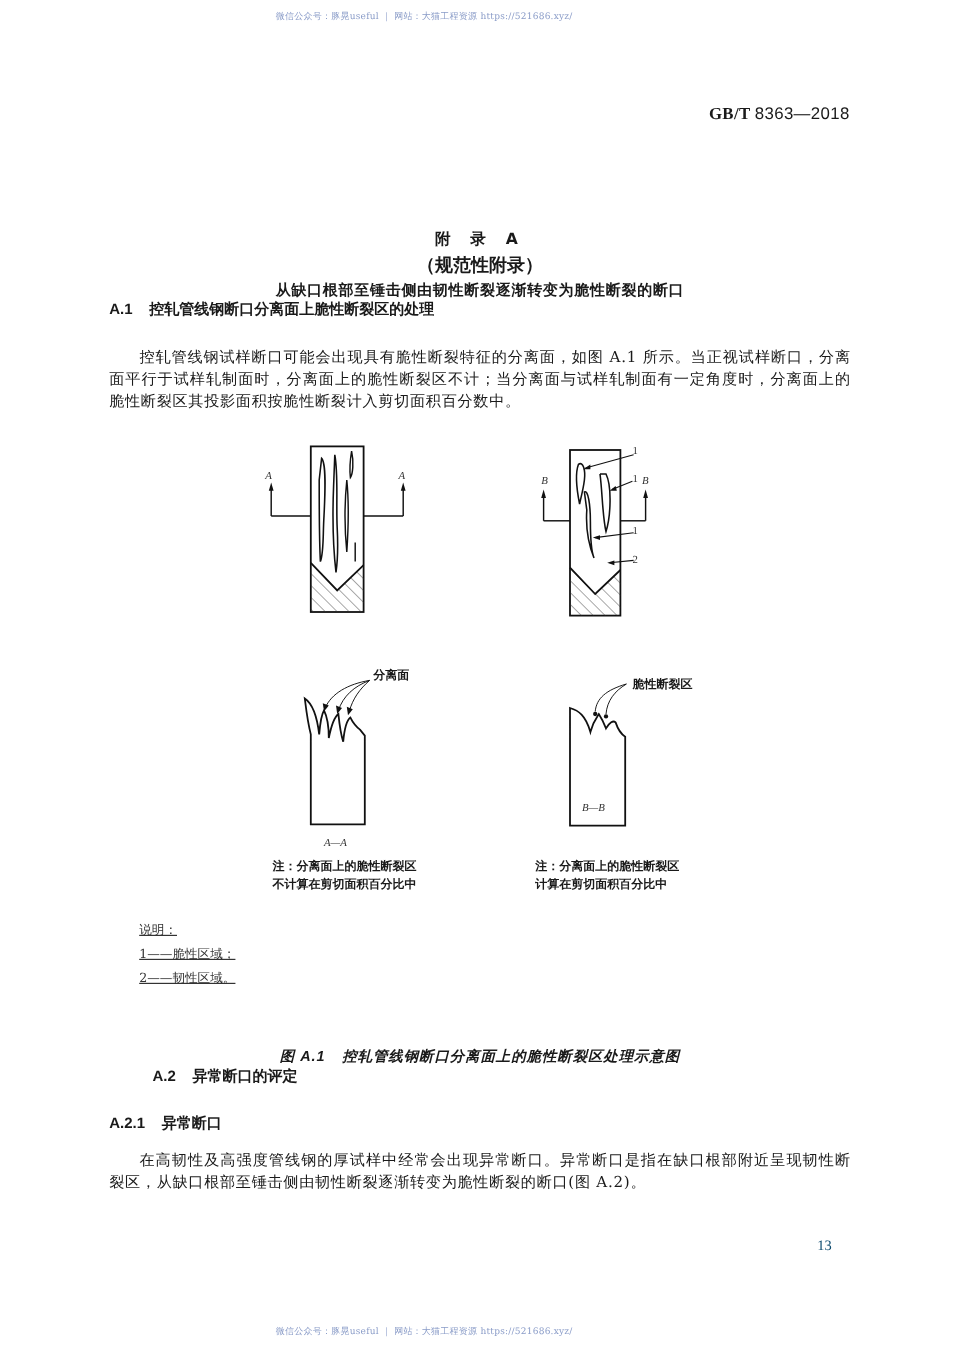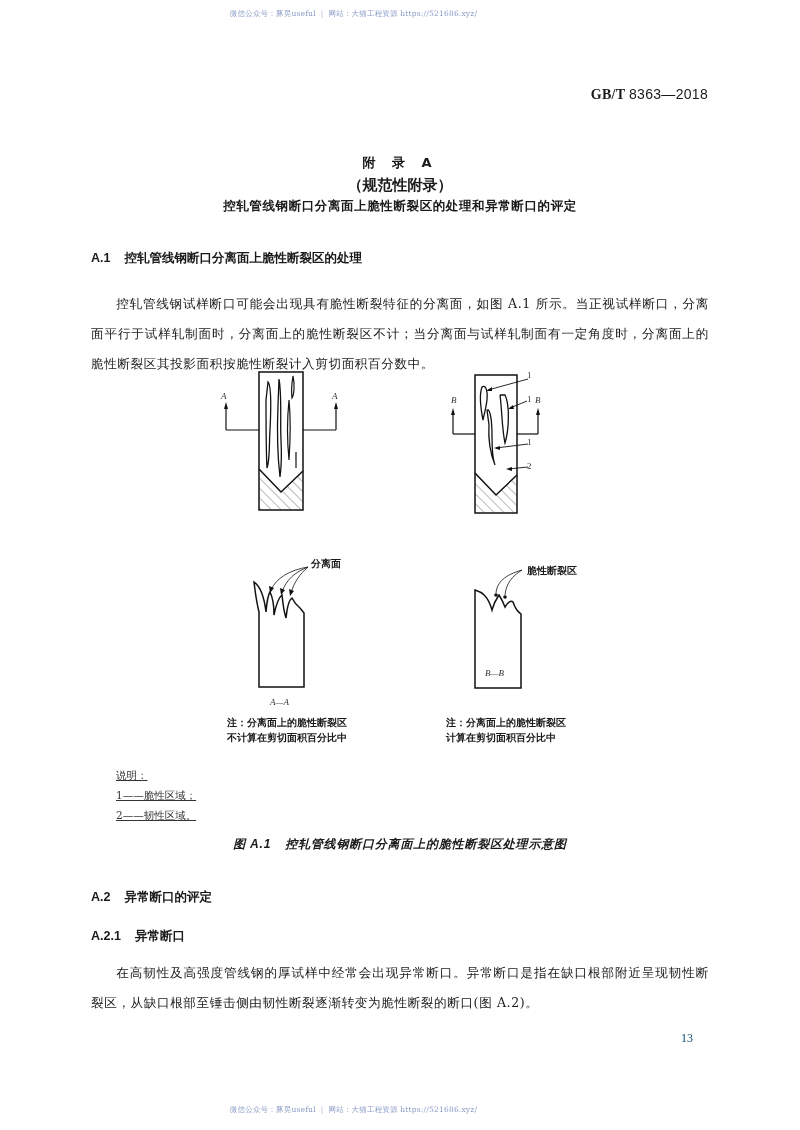--- a/index.html
+++ b/index.html
@@ -4,27 +4,27 @@
 <style>
   html, body { margin: 0; padding: 0; background: #ffffff; }
   body { width: 800px; height: 1130px; position: relative; overflow: hidden;
          font-family: "DejaVu Serif", "Liberation Serif", serif; color: #1a1a1a; }
   .abs { position: absolute; }
   .watermark { left: 0; width: 707px; text-align: center; font-size: 7.5px; color: #8a9cc8;
                font-family: "DejaVu Serif", serif; letter-spacing: 0.2px; }
   .stdno { right: 92px; top: 86px; font-size: 14px; font-weight: bold;
            font-family: "Liberation Serif", serif; letter-spacing: 0.3px; text-align: right; }
   .stdno .num { font-family: "Liberation Sans", sans-serif; font-weight: normal; }
-  .center { left: 0; width: 800px; text-align: center; }
+  .center { left: 0; width: 800px; text-align: center; margin-top: 36px; }
   .h-annex { top: 154px; font-size: 13px; font-weight: bold; font-family: "DejaVu Sans", sans-serif; letter-spacing: 6px; }
   .h-type { top: 176px; font-size: 15px; font-family: Liberation Sans, sans-serif; font-weight: bold; }
   .h-title { top: 198px; font-size: 12.5px; font-weight: bold; font-family: "DejaVu Sans", sans-serif; letter-spacing: 0.6px; }
   .sec { left: 91px; font-size: 12.5px; font-weight: bold; font-family: "DejaVu Sans", sans-serif; }
   .sec .no { display: inline-block; margin-right: 14px; font-family: "Liberation Sans", sans-serif; }
-  .para { left: 91px; width: 618px; font-size: 12.6px; line-height: 30px; letter-spacing: 0.6px;
+  .para { left: 91px; width: 618px; font-size: 12.6px; line-height: 18px; letter-spacing: 0.6px;
           text-align: justify; font-family: "DejaVu Serif", serif; }
   .para p { margin: 0; text-indent: 2em; }
   .fig-label { font-size: 9px; font-style: italic; font-family: "Liberation Serif", serif; color: #333; }
   .note { font-size: 10px; font-weight: bold; font-family: "DejaVu Sans", sans-serif; line-height: 15px; }
   .legend { left: 116px; font-size: 10.5px; line-height: 20px; font-family: "DejaVu Serif", serif; color: #333; }
   .caption { top: 836px; font-size: 12px; font-weight: bold; font-family: "DejaVu Sans", sans-serif; letter-spacing: 0.8px; font-style: italic; }
   .caption .no { margin-right: 14px; font-family: "Liberation Sans", sans-serif; }
   .pageno { right: 107px; top: 1031px; font-size: 12px; font-family: "Liberation Serif", serif; color: #0c4a6e; }
   svg { position: absolute; overflow: visible; }
 </style>
@@ -33,21 +33,21 @@
 
 <div class="abs watermark" style="top:9px;">微信公众号：豚晃useful ｜ 网站：大猫工程资源 https://521686.xyz/</div>
 
 <div class="abs stdno">
   <span>GB/T</span>
   <span class="num">8363—2018</span>
 </div>
 
 <div class="abs center h-annex">附 录 A</div>
 <div class="abs center h-type">（规范性附录）</div>
-<div class="abs center h-title">控轧管线钢断口分离面上脆性断裂区的处理和异常断口的评定</div>
+<div class="abs center h-title">从缺口根部至锤击侧由韧性断裂逐渐转变为脆性断裂的断口</div>
 
 <div class="abs sec" style="top:250px;">
   <span class="no">A.1</span><span>控轧管线钢断口分离面上脆性断裂区的处理</span>
 </div>
 
 <div class="abs para" style="top:289px;">
   <p>控轧管线钢试样断口可能会出现具有脆性断裂特征的分离面，如图 A.1 所示。当正视试样断口，分离面平行于试样轧制面时，分离面上的脆性断裂区不计；当分离面与试样轧制面有一定角度时，分离面上的脆性断裂区其投影面积按脆性断裂计入剪切面积百分数中。</p>
 </div>
 
 <svg style="left:200px; top:360px;" width="180" height="160" viewBox="0 0 180 160">
@@ -136,21 +136,21 @@
 <div class="abs legend" style="top:765px;text-decoration:underline;">
   <div>说明：</div>
   <div>1——脆性区域；</div>
   <div>2——韧性区域。</div>
 </div>
 
 <div class="abs center caption">
   <span class="no">图 A.1</span><span>控轧管线钢断口分离面上的脆性断裂区处理示意图</span>
 </div>
 
-<div class="abs sec" style="top:889px;">
+<div class="abs sec" style="top:889px;margin-left:36px;">
   <span class="no">A.2</span><span>异常断口的评定</span>
 </div>
 
 <div class="abs sec" style="top:928px;">
   <span class="no">A.2.1</span><span>异常断口</span>
 </div>
 
 <div class="abs para" style="top:958px;">
   <p>在高韧性及高强度管线钢的厚试样中经常会出现异常断口。异常断口是指在缺口根部附近呈现韧性断裂区，从缺口根部至锤击侧由韧性断裂逐渐转变为脆性断裂的断口(图 A.2)。</p>
 </div>

